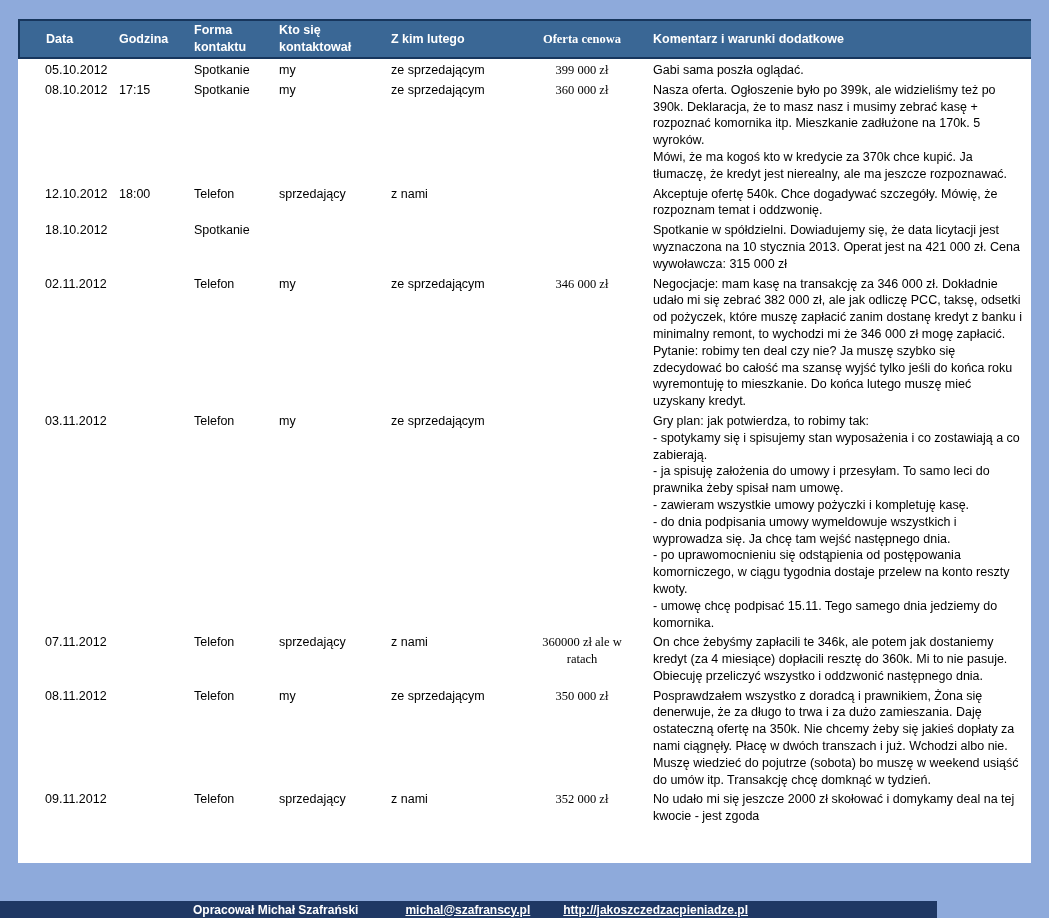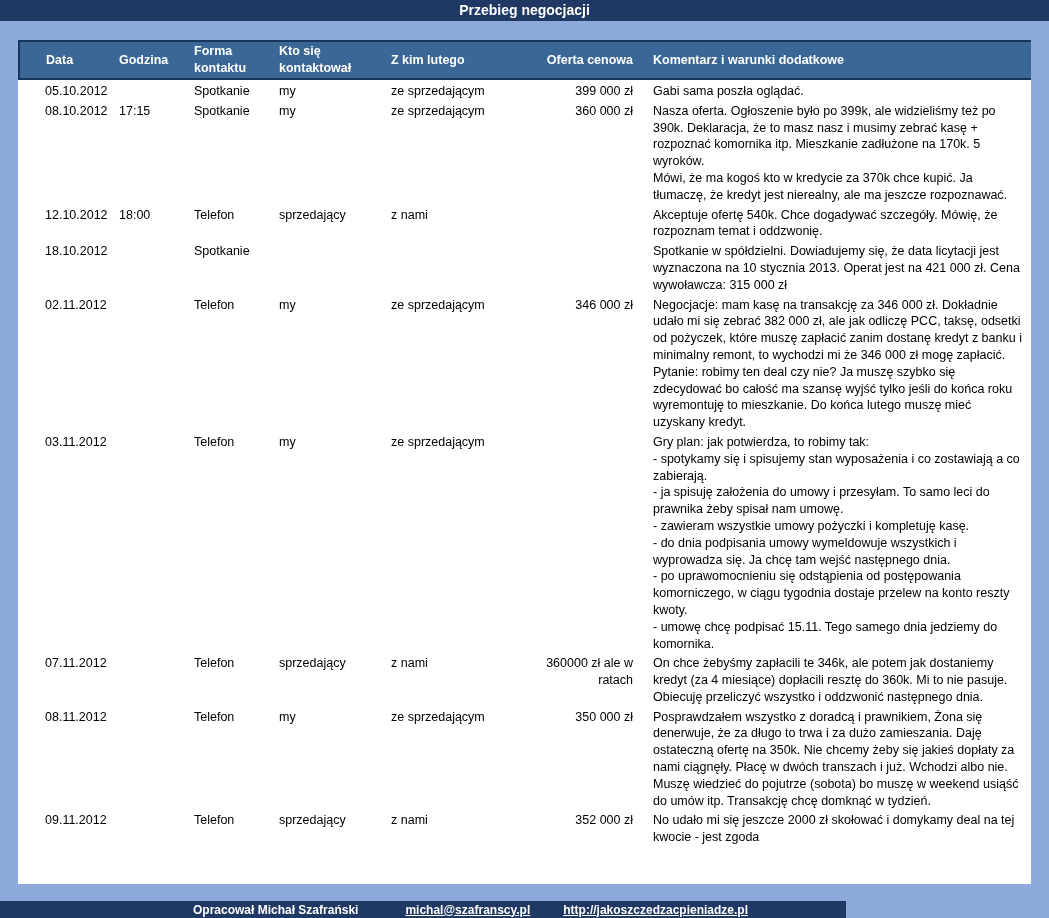--- a/index.html
+++ b/index.html
@@ -30,40 +30,37 @@
   thead th:last-child{border-right:2px solid #000000;}
   td{
     font-size:12.5px;line-height:16.8px;vertical-align:top;
     padding:3px 0 0 0;white-space:pre-line;word-wrap:break-word;
   }
   .h-date,.c-date{padding-left:26px;}
   .h-form,.c-form{padding-left:17px;}
   .h-who,.c-who{padding-left:10px;}
   .h-with,.c-with{padding-left:10px;}
   .c-time{text-align:left;padding-right:11px;}
-  .h-offer,.c-offer{text-align:right;padding-right:2px;}
+  .h-offer,.c-offer{text-align:center;padding-right:2px;font-family:Liberation Serif, serif;}
   .h-comment,.c-comment{padding-left:18px;padding-right:6px;}
   .footerbar{
-    position:absolute;left:0;bottom:0;width:846px;height:17px;
+    position:absolute;left:0;bottom:0;width:937px;height:17px;
     background:#1F3864;color:#fff;
     display:flex;align-items:center;
     font-size:12px;font-weight:bold;
     padding-left:193px;
   }
   .footer-author{margin-right:47px;}
   .flink{color:#fff;text-decoration:underline;margin-right:33px;cursor:pointer;}
 </style>
 </head>
 <body>
 
 <div class="page">
 
-  <header class="titlebar">
-    <span>Przebieg negocjacji</span>
-  </header>
 
   <div class="table-area">
     <table>
       <colgroup>
         <col style="width:100px">
           <col style="width:58px">
           <col style="width:92px">
         <col style="width:112px">
           <col style="width:150px">
           <col style="width:104px">

